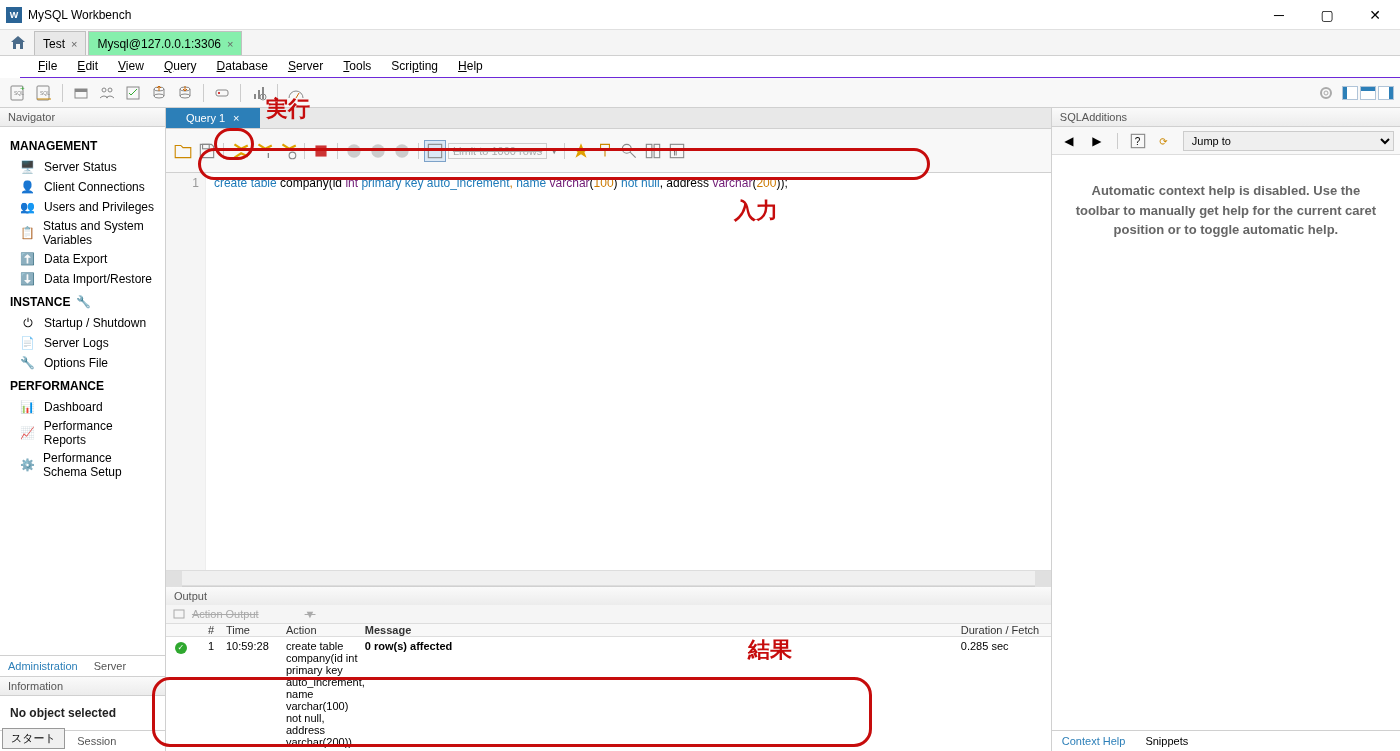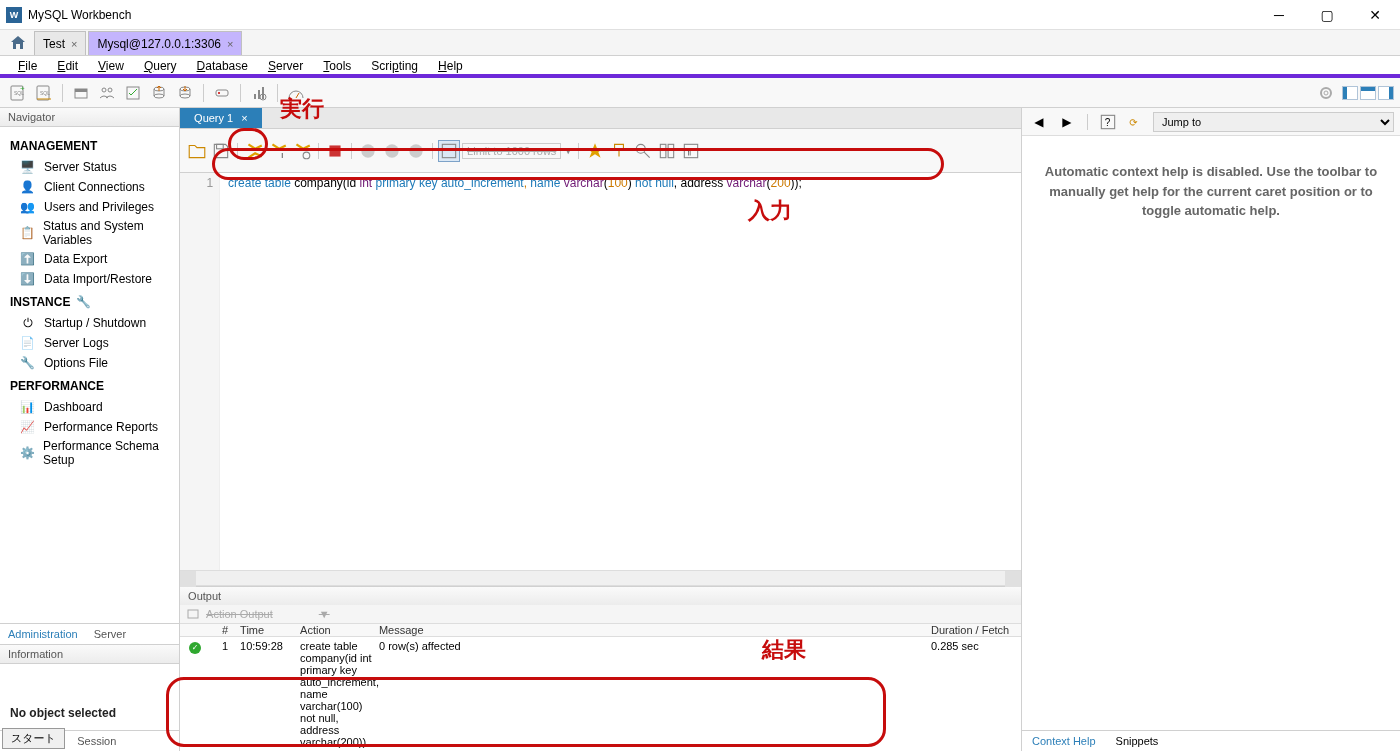--- a/index.html
+++ b/index.html
@@ -8,24 +8,24 @@
     .titlebar { height: 30px; display: flex; align-items: center; justify-content: space-between; padding: 0 2px 0 6px; border-bottom: 1px solid #e0e0e0; }
     .titlebar-left { display: flex; align-items: center; gap: 6px; }
     .app-icon { width: 16px; height: 16px; background: #2a6496; display: flex; align-items: center; justify-content: center; color: #fff; font-size: 9px; font-weight: bold; }
     .win-controls { display: flex; gap: 2px; }
     .win-btn { width: 46px; height: 28px; display: flex; align-items: center; justify-content: center; font-size: 14px; cursor: default; }
     
     .main-tabs { height: 26px; background: #f5f5f5; border-bottom: 1px solid #d0d0d0; display: flex; align-items: flex-end; padding-left: 4px; }
     .home-btn { width: 28px; height: 24px; display: flex; align-items: center; justify-content: center; }
     .home-btn svg { fill: #4a6b8a; }
     .conn-tab { height: 24px; padding: 0 8px; background: #e8e8e8; border: 1px solid #c0c0c0; display: flex; align-items: center; gap: 6px; margin-left: 2px; border-bottom: none; }
-    .conn-tab.active { background: #c4b5fd; }
+    .conn-tab.active { background: #86efac; }
     .close-x { color: #666; cursor: default; font-size: 11px; }
     
-    .menubar { height: 22px; display: flex; padding: 0 8px; border-bottom: 4px solid #6d28d9; }
+    .menubar { height: 22px; display: flex; padding: 0 8px; border-bottom: 1px solid #6d28d9; margin-left: 20px; }
     .menuitem { padding: 3px 10px; cursor: default; }
     .menuitem u { text-decoration: underline; }
     
     .toolbar { height: 30px; display: flex; align-items: center; justify-content: space-between; padding: 0 6px; background: #f8f8f8; border-bottom: 1px solid #d0d0d0; }
     .toolbar-left { display: flex; gap: 2px; align-items: center; }
     .toolbar-right { display: flex; gap: 2px; align-items: center; }
     .tb-btn { width: 24px; height: 24px; border: 1px solid transparent; display: flex; align-items: center; justify-content: center; cursor: default; }
     .tb-btn svg { width: 18px; height: 18px; }
     .tb-sep { width: 1px; height: 18px; background: #ccc; margin: 0 4px; }
     
@@ -34,26 +34,26 @@
     .sidebar { width: 190px; border-right: 1px solid #d0d0d0; display: flex; flex-direction: column; background: #fff; }
     .panel-title { padding: 3px 8px; background: linear-gradient(#fafafa, #ececec); color: #555; font-size: 11px; border-bottom: 1px solid #d0d0d0; }
     .nav-scroll { flex: 1; overflow: auto; padding: 6px 0; }
     .nav-heading { font-weight: bold; padding: 6px 10px 4px; font-size: 12px; display: flex; align-items: center; gap: 6px; }
     .nav-item { padding: 2px 8px 2px 20px; display: flex; align-items: center; gap: 8px; cursor: default; }
     .ni { width: 16px; height: 16px; display: inline-flex; align-items: center; justify-content: center; }
     .nav-tabs { display: flex; border-top: 1px solid #d0d0d0; }
     .nav-tab { padding: 4px 8px; font-size: 11px; color: #555; cursor: default; }
     .nav-tab.active { color: #2c7fb8; }
     .info-panel { border-top: 1px solid #d0d0d0; }
-    .info-body { padding: 10px; font-weight: bold; color: #222; margin-top: 32px; }
+    .info-body { padding: 10px; font-weight: bold; color: #222; }
     .info-tabs { display: flex; border-top: 1px solid #d0d0d0; }
     
     .center { flex: 1; display: flex; flex-direction: column; position: relative; }
     .editor-tabs { display: flex; background: #e8e8e8; border-bottom: 1px solid #d0d0d0; }
-    .editor-tab { padding: 4px 14px; background: #2c7fb8; color: #fff; display: flex; gap: 8px; align-items: center; font-size: 11px; }
+    .editor-tab { padding: 4px 20px; background: #2c7fb8; color: #fff; display: flex; gap: 8px; align-items: center; font-size: 11px; }
     
     .editor-toolbar { height: 44px; display: flex; align-items: center; gap: 2px; padding: 0 6px; background: #f8f8f8; border-bottom: 1px solid #d0d0d0; }
     .etb-btn { width: 22px; height: 22px; display: flex; align-items: center; justify-content: center; cursor: default; border: 1px solid transparent; }
     .etb-btn.active { border: 1px solid #7da2c8; background: #dbe8f5; }
     .limit-select { font-size: 11px; border: 1px solid #ccc; padding: 1px 4px; text-decoration: line-through; color: #aaa; }
     .etb-sep { width: 1px; height: 16px; background: #ccc; margin: 0 3px; }
     
     .editor { flex: 1; display: flex; background: #fff; position: relative; min-height: 0; }
     .gutter { width: 40px; background: #f5f5f5; border-right: 1px solid #eee; text-align: right; padding: 3px 6px 3px 3px; color: #999; font-family: Consolas, monospace; font-size: 12px; }
     .code { flex: 1; padding: 3px 8px; font-family: Consolas, monospace; font-size: 12px; white-space: pre; position: relative; }
@@ -73,21 +73,21 @@
     .output-panel { border-top: 1px solid #d0d0d0; }
     .output-header { padding: 3px 8px; background: linear-gradient(#fafafa, #ececec); font-size: 11px; color: #555; }
     .output-selector { display: flex; align-items: center; padding: 2px 6px; background: #f5f5f5; border-bottom: 1px solid #ddd; text-decoration: line-through; color: #aaa; font-size: 11px; gap: 6px; }
     .output-table { width: 100%; }
     .output-th { display: flex; background: #f8f8f8; border-bottom: 1px solid #ddd; font-size: 11px; color: #333; }
     .output-row { display: flex; font-size: 11px; padding: 3px 0; }
     .oc-status { width: 30px; text-align: center; }
     .oc-num { width: 30px; text-align: center; }
     .oc-time { width: 60px; }
     .oc-action { flex: 1; }
-    .oc-msg { width: 552px; }
+    .oc-msg { width: 596px; font-weight: bold; }
     .oc-dur { width: 90px; }
     .status-ok { width: 12px; height: 12px; border-radius: 50%; background: #2fa82f; display: inline-flex; align-items: center; justify-content: center; color: #fff; font-size: 8px; }
     
     .right-panel { width: 400px; border-left: 1px solid #d0d0d0; display: flex; flex-direction: column; }
     .rp-nav { height: 28px; display: flex; align-items: center; gap: 6px; padding: 0 6px; background: #f8f8f8; border-bottom: 1px solid #ddd; }
     .rp-nav-select { flex: 1; font-size: 11px; border: 1px solid #ccc; padding: 2px 4px; }
     .rp-body { flex: 1; padding: 26px 18px; text-align: center; color: #666; font-weight: bold; font-size: 13px; line-height: 1.5; }
     .rp-tabs { display: flex; border-top: 1px solid #d0d0d0; }
     .rp-tab { padding: 4px 10px; font-size: 11px; }
     .rp-tab.active { color: #2c7fb8; }
@@ -447,20 +447,21 @@
 
     <div class="red-circle" style="left:48px; top:20px; width:40px; height:32px;"></div>
     <div class="red-label" style="left:100px; top:-14px">実行</div>
     <div class="red-circle" style="left:32px; top:40px; width:732px; height:32px;"></div>
     <div class="red-label" style="left:568px; top:88px">入力</div>
     <div class="red-circle" style="left:-14px; bottom:4px; width:720px; height:70px;"></div>
     <div class="red-label" style="left:582px; bottom:86px">結果</div>
   </div>
 
   <div class="right-panel">
+    <div class="panel-title">SQLAdditions</div>
     <div class="rp-nav">
       <div class="etb-btn">◀</div>
       <div class="etb-btn">▶</div>
       <div class="etb-sep"></div>
       <div class="etb-btn">
           <svg viewBox="0 0 18 18">
             <rect x="3" y="3" width="12" height="12" fill="none" stroke="#888"></rect>
             <text x="6" y="13" font-size="9">?</text>
           </svg>
         </div>

